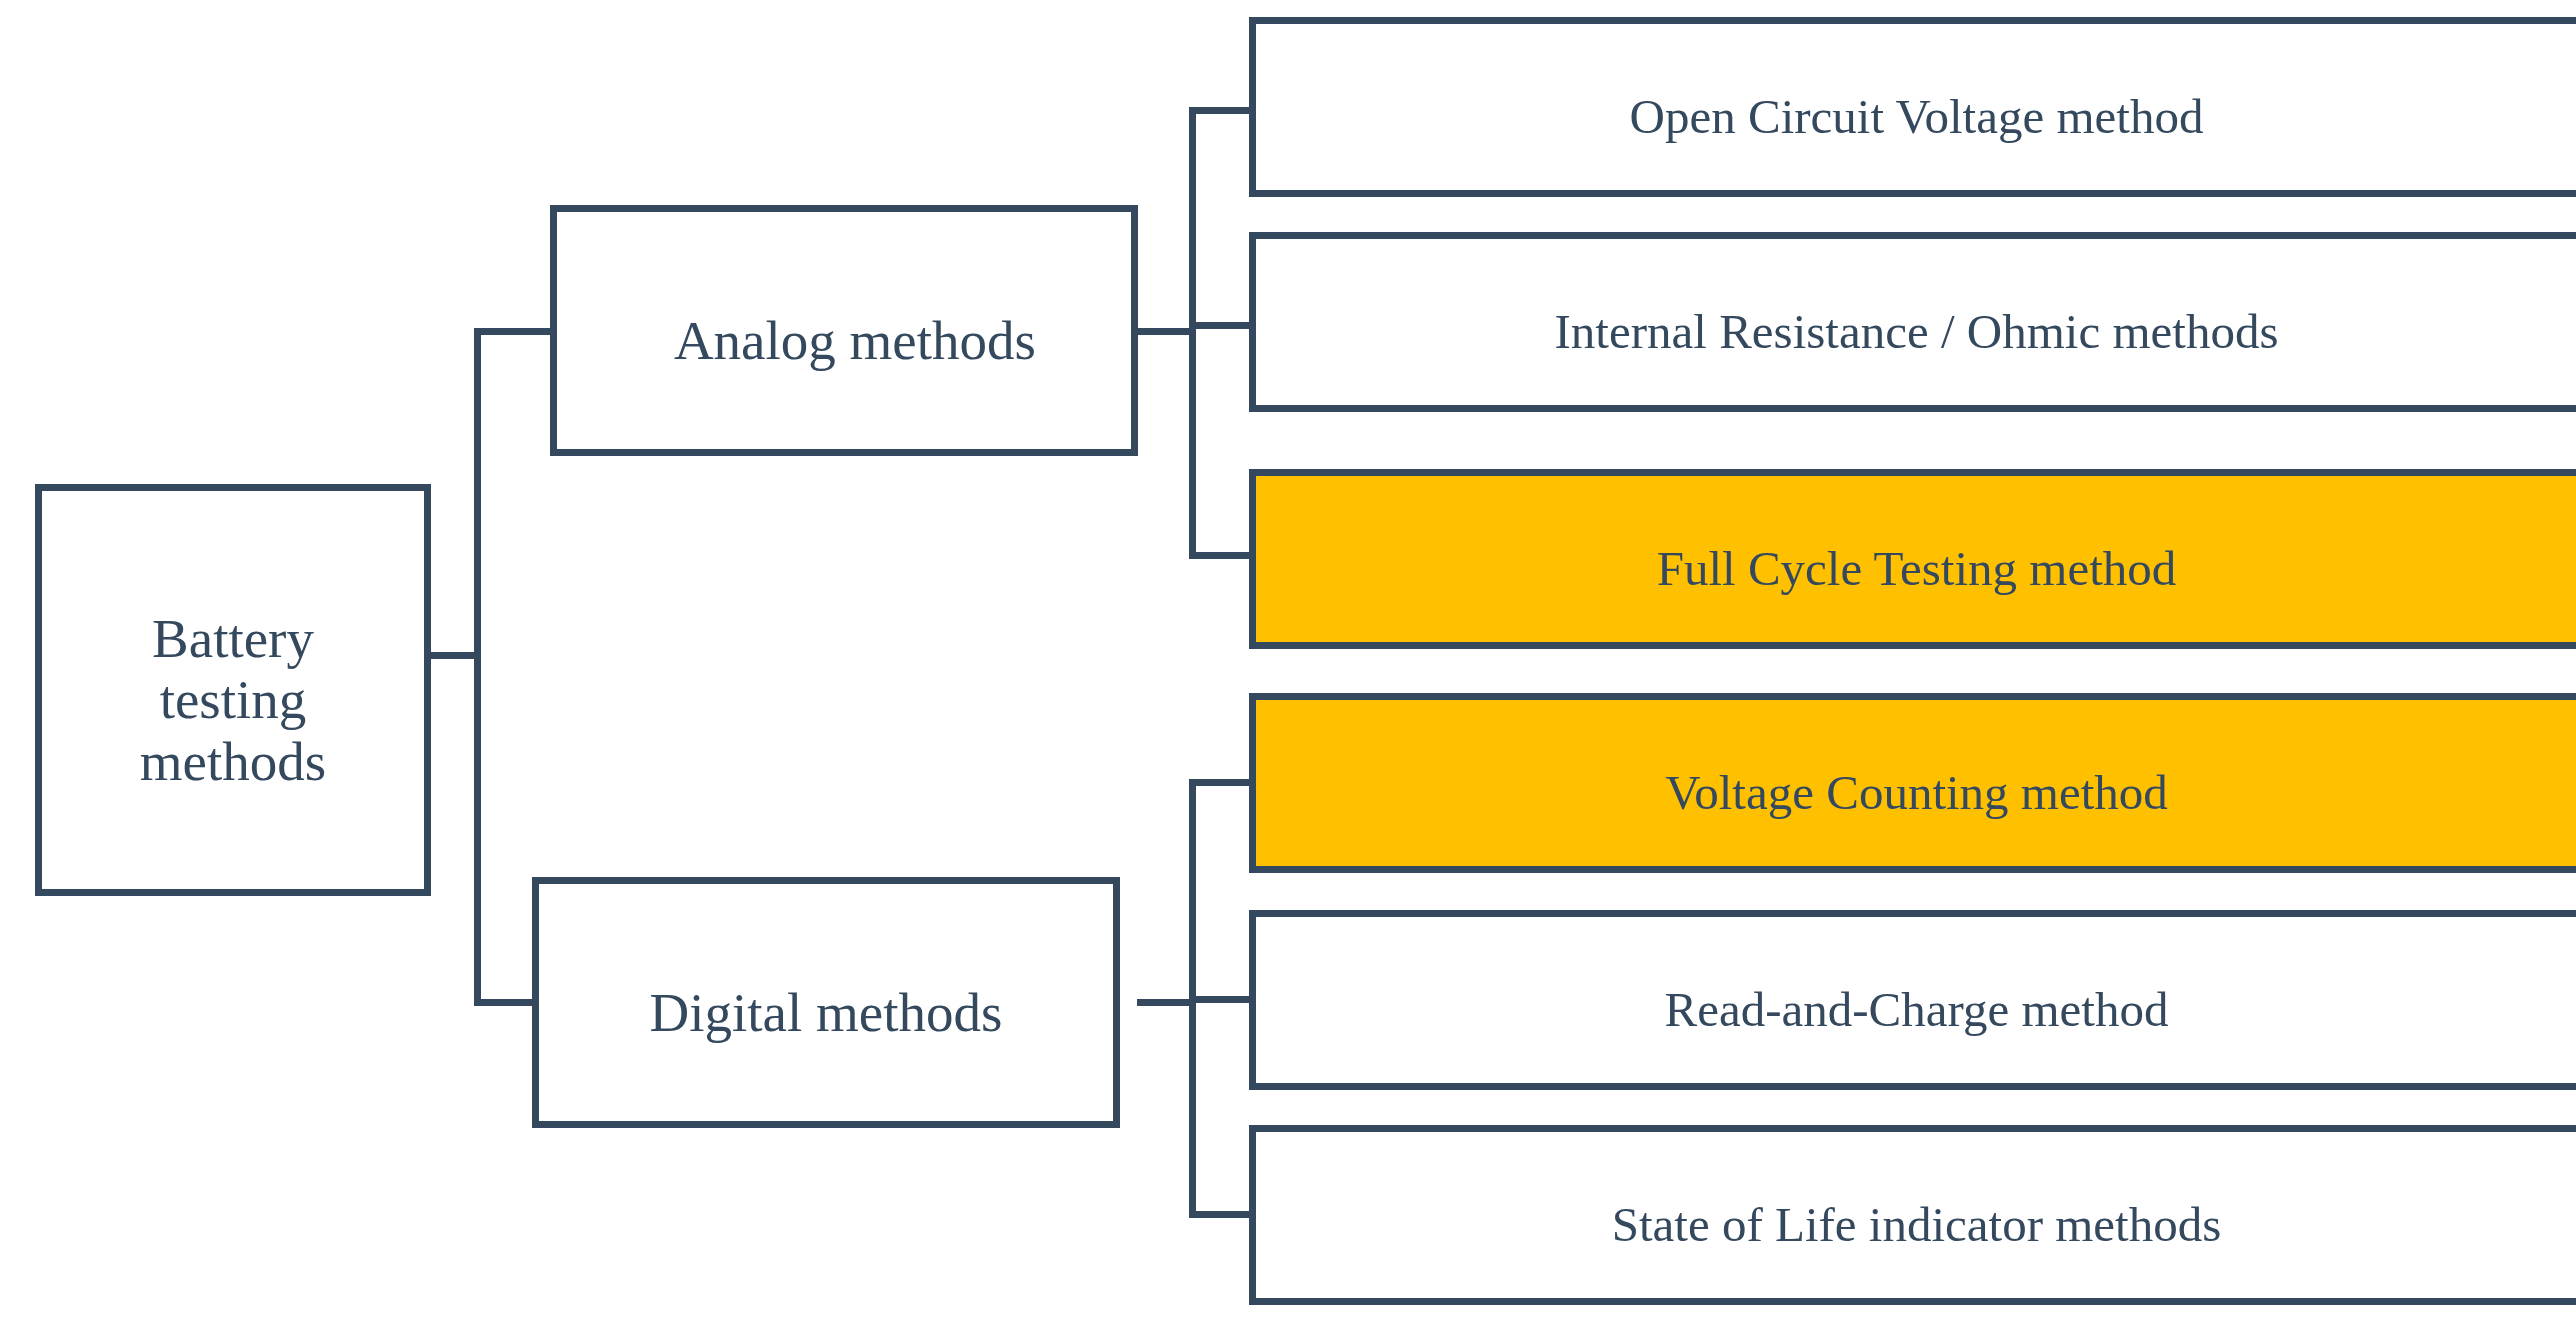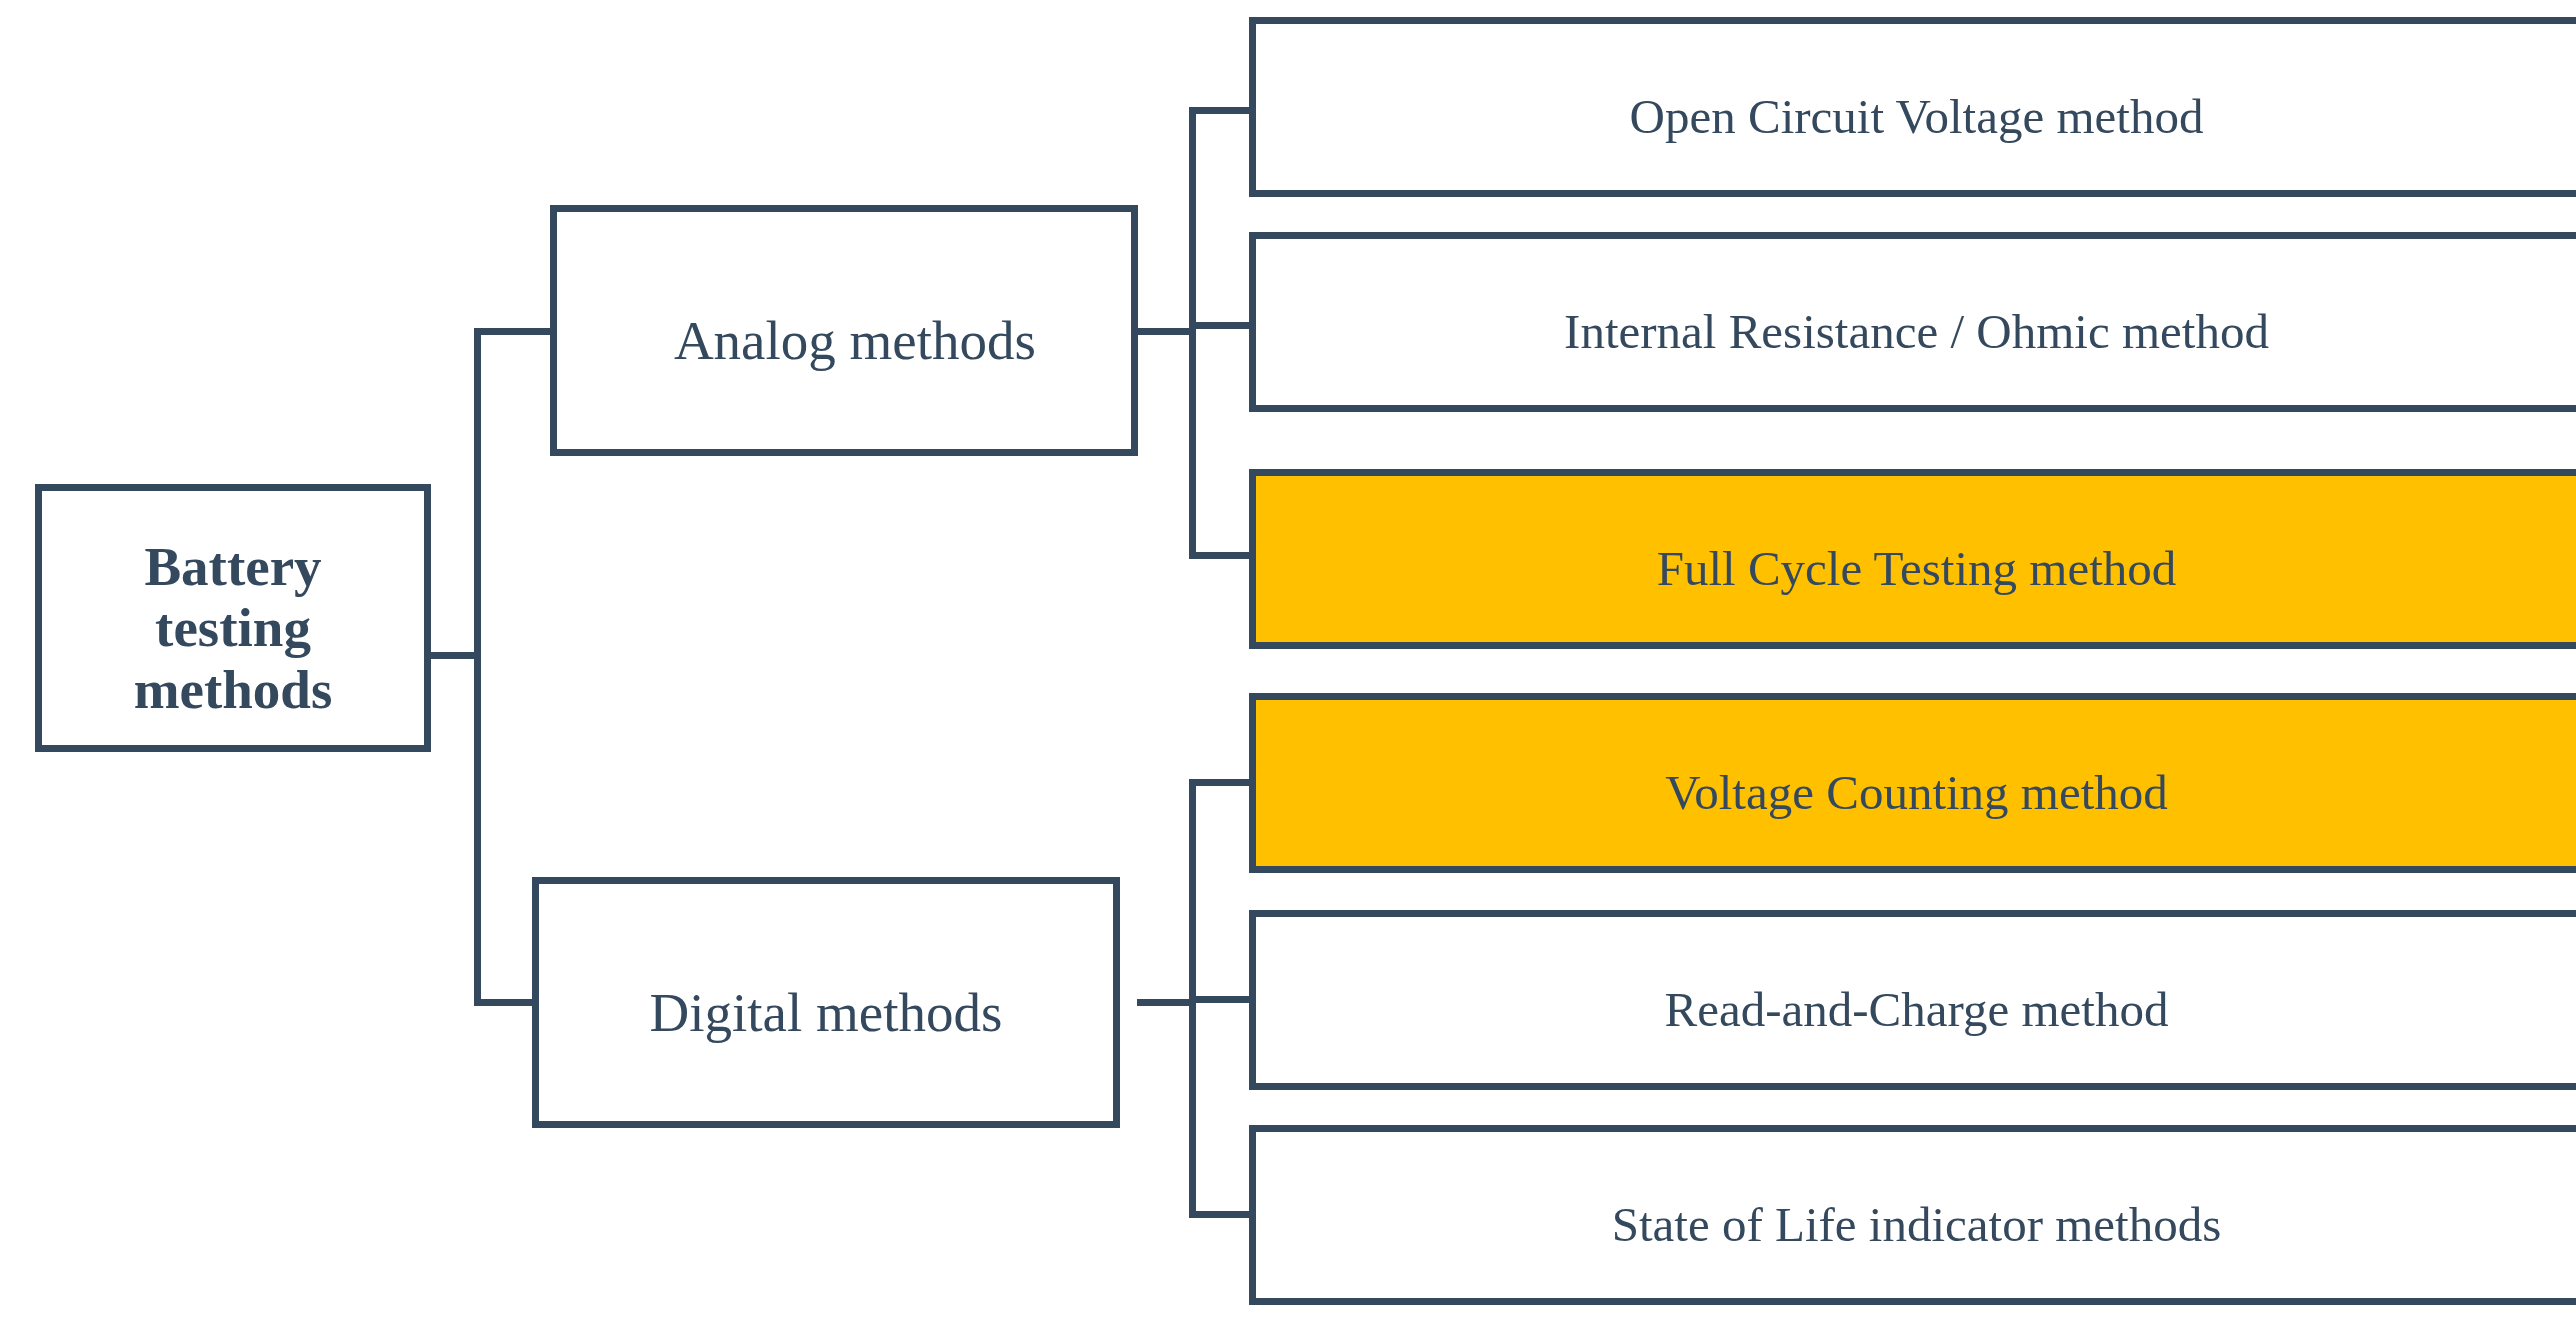--- a/index.html
+++ b/index.html
@@ -39,23 +39,22 @@
     width: 100%;
     color: #35495e;
     margin-top: 20px;
   }
 
   
   #node-root {
     left: 35px;
     top: 484px;
     width: 396px;
-    height: 268px;
+    height: 412px;
     font-size: 55px;
-    font-weight: bold;
   }
 
   
   #node-analog {
     left: 550px;
     top: 205px;
     width: 588px;
     height: 251px;
     font-size: 55px;
     padding-left: 36px;
@@ -142,21 +141,21 @@
 
   <div class="node" id="node-digital">
     <span class="node-label">Digital methods</span>
   </div>
 
   <div class="node leaf" id="leaf-0">
     <span class="node-label">Open Circuit Voltage method</span>
   </div>
 
   <div class="node leaf" id="leaf-1">
-    <span class="node-label">Internal Resistance / Ohmic method</span>
+    <span class="node-label">Internal Resistance / Ohmic methods</span>
   </div>
 
   <div class="node leaf highlight" id="leaf-2">
     <span class="node-label">Full Cycle Testing method</span>
   </div>
 
   <div class="node leaf highlight" id="leaf-3">
     <span class="node-label">Voltage Counting method</span>
   </div>
 

